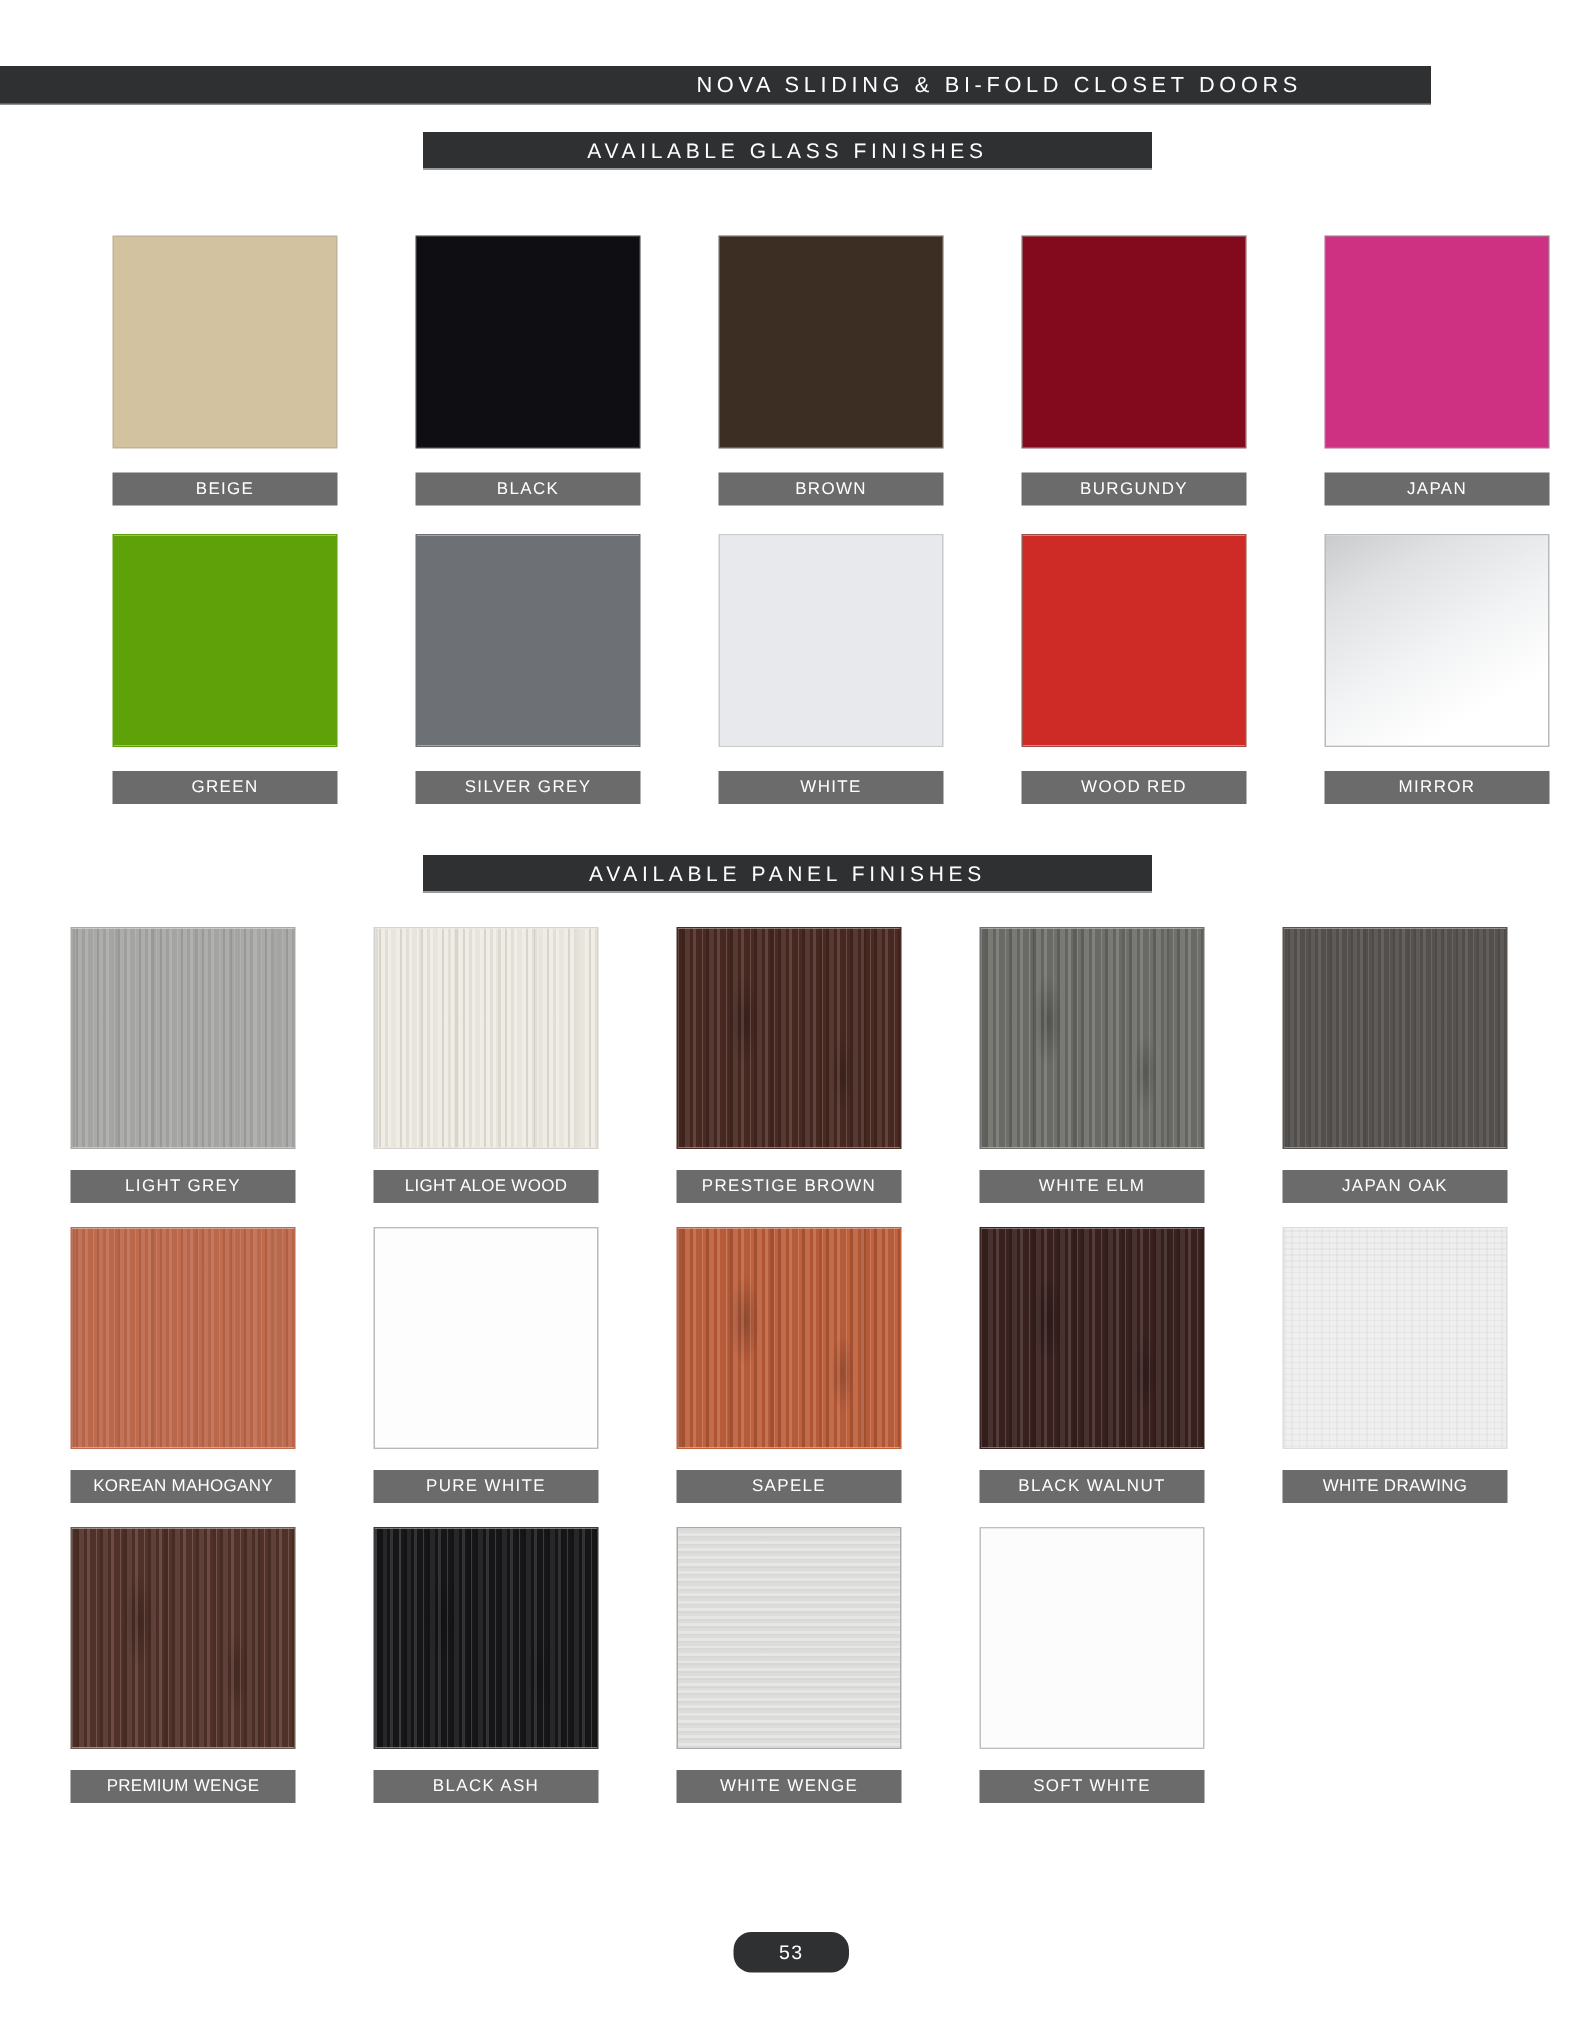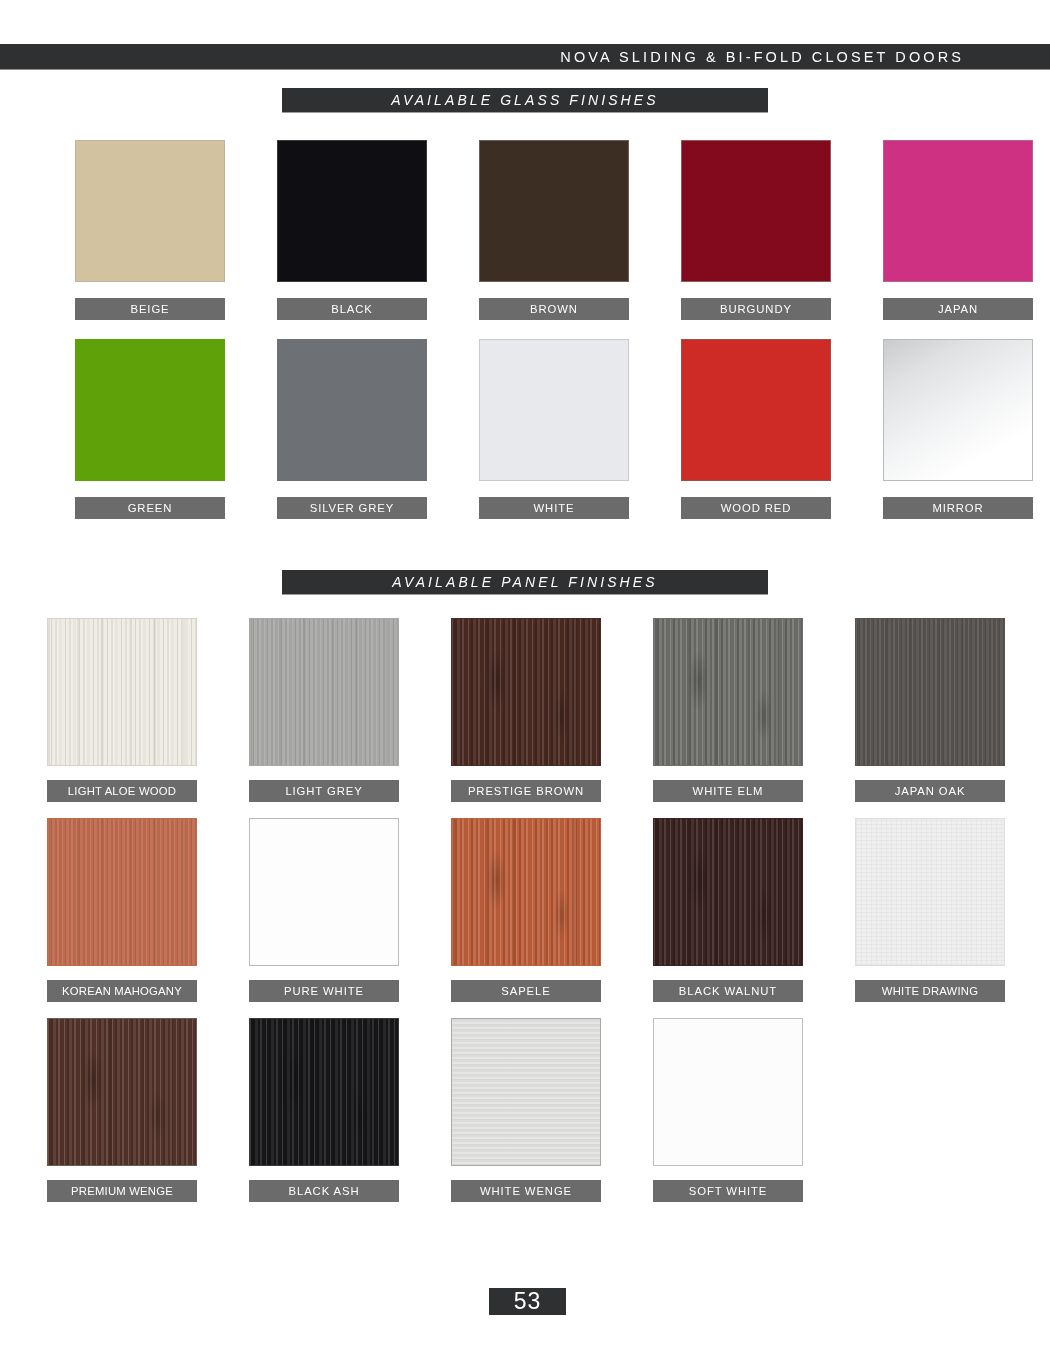--- a/index.html
+++ b/index.html
@@ -13,21 +13,21 @@
     position: relative;
     font-family: "Liberation Sans", sans-serif;
     overflow: hidden;
   }
 
   
   .header-bar {
     position: absolute;
     left: 0;
     top: 44px;
-    width: 1050px;
+    width: 954px;
     height: 26px;
     background: #2e3031;
     border-bottom: 1px solid #8d8f90;
     box-sizing: border-box;
   }
   .header-title {
     position: absolute;
     right: 86px;
     top: 50%;
     transform: translateY(-50%);
@@ -47,35 +47,34 @@
     box-sizing: border-box;
     display: flex;
     align-items: center;
     justify-content: center;
   }
   .section-banner .banner-text {
     color: #ffffff;
     font-size: 14px;
     letter-spacing: 3.1px;
     white-space: nowrap;
-    font-style: italic;
   }
   #banner-glass { left: 282px; top: 88px; width: 486px; }
   #banner-panel { left: 282px; top: 570px; width: 486px; }
 
   
   .grid {
     position: absolute;
     left: 47px;
     width: 956px;
     display: grid;
     grid-template-columns: repeat(5, 150px);
     column-gap: 52px;
   }
-  #grid-glass { top: 140px; row-gap: 19px; padding-left: 28px; }
+  #grid-glass { top: 157px; row-gap: 19px; padding-left: 28px; }
   #grid-panel { top: 618px; row-gap: 16px; }
 
   .cell { width: 150px; }
 
   .swatch {
     width: 150px;
     box-sizing: border-box;
     position: relative;
     overflow: hidden;
   }
@@ -170,25 +169,26 @@
 
   
   .page-number {
     position: absolute;
     left: 489px;
     top: 1288px;
     width: 77px;
     height: 27px;
     background: #2e3031;
     color: #ffffff;
-    font-size: 23px;
+    font-size: 13px;
     letter-spacing: 1px;
     display: flex;
     align-items: center;
     justify-content: center;
+    border-radius: 12px;
   }
 </style>
 </head>
 <body>
 
 <div class="header-bar">
   <div class="header-title">NOVA SLIDING &amp; BI-FOLD CLOSET DOORS</div>
 </div>
 
 <div class="section-banner" id="banner-glass">
@@ -257,32 +257,32 @@
       <div class="swatch-label">MIRROR</div>
     </div>
   </div>
 
 <div class="section-banner" id="banner-panel">
   <span class="banner-text">AVAILABLE PANEL FINISHES</span>
 </div>
 
 <div class="grid" id="grid-panel">
     <div class="cell">
+      <div class="swatch" style="border: 1px solid rgb(169, 169, 167);">
+        <div class="swatch-inner grain-v" style="background: rgb(169, 169, 167);"></div>
+      </div>
+      <div class="swatch-label">LIGHT GREY</div>
+    </div>
+    <div class="cell">
       <div class="swatch" style="border: 1px solid rgb(213, 211, 205);">
         <div class="swatch-inner grain-v" style="background: rgb(239, 236, 228);"></div>
       </div>
       <div class="swatch-label overflow">LIGHT ALOE WOOD</div>
     </div>
     <div class="cell">
-      <div class="swatch" style="border: 1px solid rgb(169, 169, 167);">
-        <div class="swatch-inner grain-v" style="background: rgb(169, 169, 167);"></div>
-      </div>
-      <div class="swatch-label">LIGHT GREY</div>
-    </div>
-    <div class="cell">
       <div class="swatch" style="border: 1px solid rgb(74, 42, 34);">
         <div class="swatch-inner grain-v-strong" style="background: rgb(74, 42, 34);"></div>
       </div>
       <div class="swatch-label">PRESTIGE BROWN</div>
     </div>
     <div class="cell">
       <div class="swatch" style="border: 1px solid rgb(111, 111, 107);">
         <div class="swatch-inner grain-v-strong" style="background: rgb(111, 111, 107);"></div>
       </div>
       <div class="swatch-label">WHITE ELM</div>

